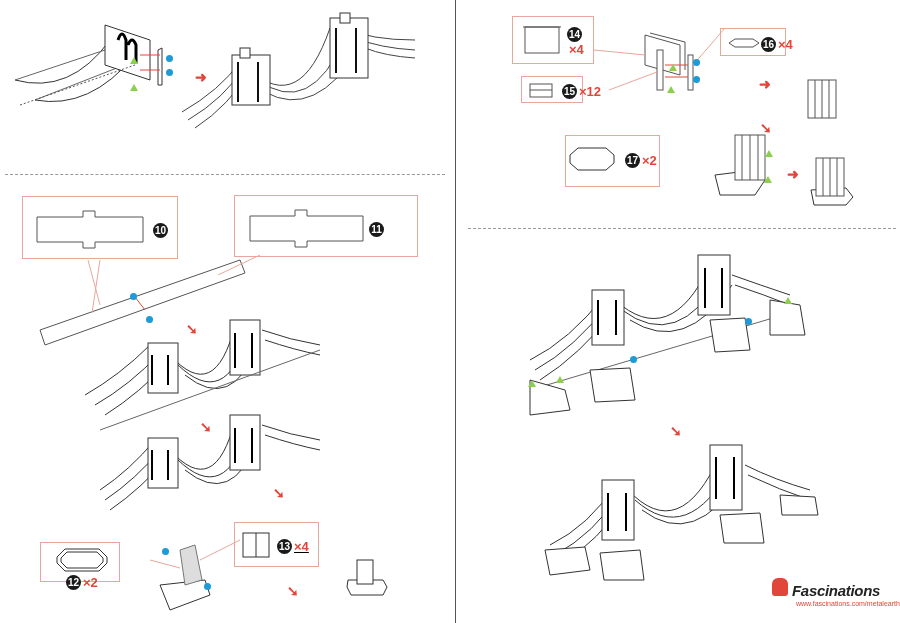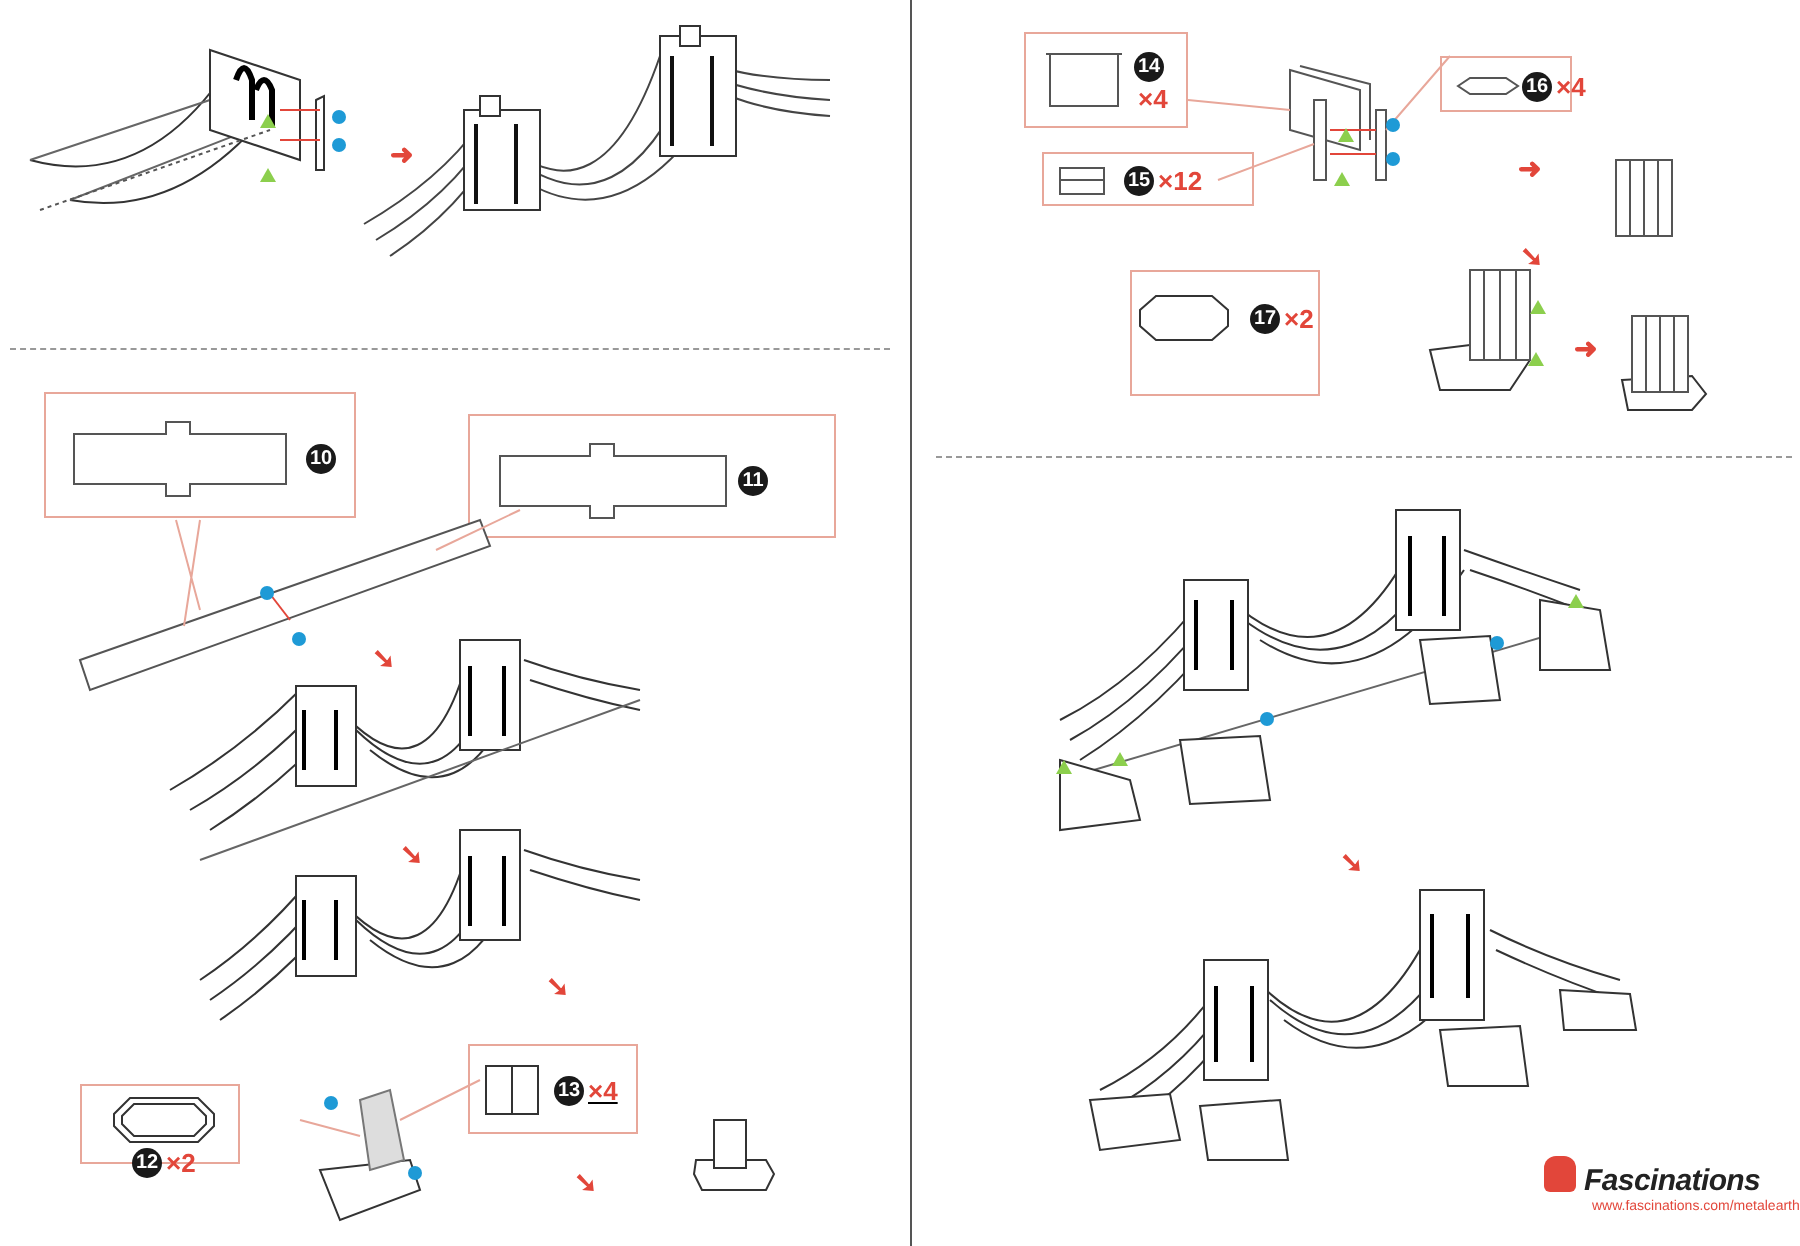--- a/index.html
+++ b/index.html
@@ -58,21 +58,21 @@
 </svg>
 
 <div class="callout" style="left:22px;top:196px;width:156px;height:63px;">
   <svg width="156" height="63" style="left:0;top:0">
     <path d="M14 20 L60 20 L60 14 L72 14 L72 20 L120 20 L120 45 L72 45 L72 51 L60 51 L60 45 L14 45 Z" stroke="#555" fill="#fff"></path>
   </svg>
   <span class="abs" style="left:130px;top:24px;">
     <span class="badge">10</span>
   </span>
 </div>
-<div class="callout" style="left:234px;top:207px;width:184px;height:62px;">
+<div class="callout" style="left:234px;top:195px;width:184px;height:62px;">
   <svg width="156" height="62" style="left:0;top:0">
     <path d="M15 20 L60 20 L60 14 L72 14 L72 20 L128 20 L128 45 L72 45 L72 51 L60 51 L60 45 L15 45 Z" stroke="#555" fill="#fff"></path>
   </svg>
   <span class="abs" style="left:134px;top:24px;">
     <span class="badge">11</span>
   </span>
 </div>
 <svg width="450" height="200" style="left:0;top:255px">
   <path d="M40 75 L240 5 L245 18 L45 90 Z" stroke="#555" fill="#fff"></path>
   <path d="M92 58 L100 5 M100 50 L88 5" stroke="#e8a79a"></path>
@@ -142,21 +142,21 @@
 <div class="callout" style="left:512px;top:16px;width:82px;height:48px;">
   <svg width="82" height="48" style="left:0;top:0">
     <rect x="12" y="10" width="34" height="26" stroke="#555" fill="#fff"></rect>
     <path d="M10 10 h38" stroke="#555"></path>
   </svg>
   <span class="abs" style="left:54px;top:8px;">
     <span class="badge">14</span>
   </span>
   <span class="qty abs" style="left:54px;top:25px;">×4</span>
 </div>
-<div class="callout" style="left:521px;top:76px;width:106px;height:27px;">
+<div class="callout" style="left:521px;top:76px;width:62px;height:27px;">
   <svg width="86" height="27" style="left:0;top:0">
     <rect x="8" y="7" width="22" height="13" stroke="#555" fill="#fff"></rect>
     <path d="M8 13 h22" stroke="#555"></path>
   </svg>
   <span class="abs" style="left:40px;top:5px;white-space:nowrap;">
     <span class="badge">15</span><span class="qty">×12</span>
   </span>
 </div>
 <div class="callout" style="left:720px;top:28px;width:66px;height:28px;">
   <svg width="78" height="28" style="left:0;top:0">
@@ -178,21 +178,21 @@
 <div class="dot" style="left:693px;top:76px;"></div>
 <div class="tri" style="left:669px;top:64px;"></div>
 <div class="tri" style="left:667px;top:86px;"></div>
 <div class="arrow" style="left:759px;top:77px;">➜</div>
 <svg width="40" height="50" style="left:805px;top:72px">
   <rect x="3" y="8" width="28" height="38" stroke="#555" fill="#fff"></rect>
   <path d="M10 8 v38 M17 8 v38 M24 8 v38" stroke="#555"></path>
 </svg>
 
 <div class="arrow" style="left:760px;top:121px;">➘</div>
-<div class="callout" style="left:565px;top:135px;width:95px;height:63px;">
+<div class="callout" style="left:565px;top:135px;width:95px;height:52px;">
   <svg width="95" height="47" style="left:0;top:0">
     <path d="M12 12 L40 12 L48 19 L48 27 L40 34 L12 34 L4 27 L4 19 Z" stroke="#333" fill="#fff"></path>
   </svg>
   <span class="abs" style="left:59px;top:15px;white-space:nowrap;">
     <span class="badge">17</span><span class="qty">×2</span>
   </span>
 </div>
 <svg width="80" height="80" style="left:710px;top:130px">
   <path d="M5 45 L45 40 L55 50 L45 65 L10 65 Z" stroke="#333" fill="#fff"></path>
   <rect x="25" y="5" width="30" height="45" stroke="#555" fill="#fff"></rect>

